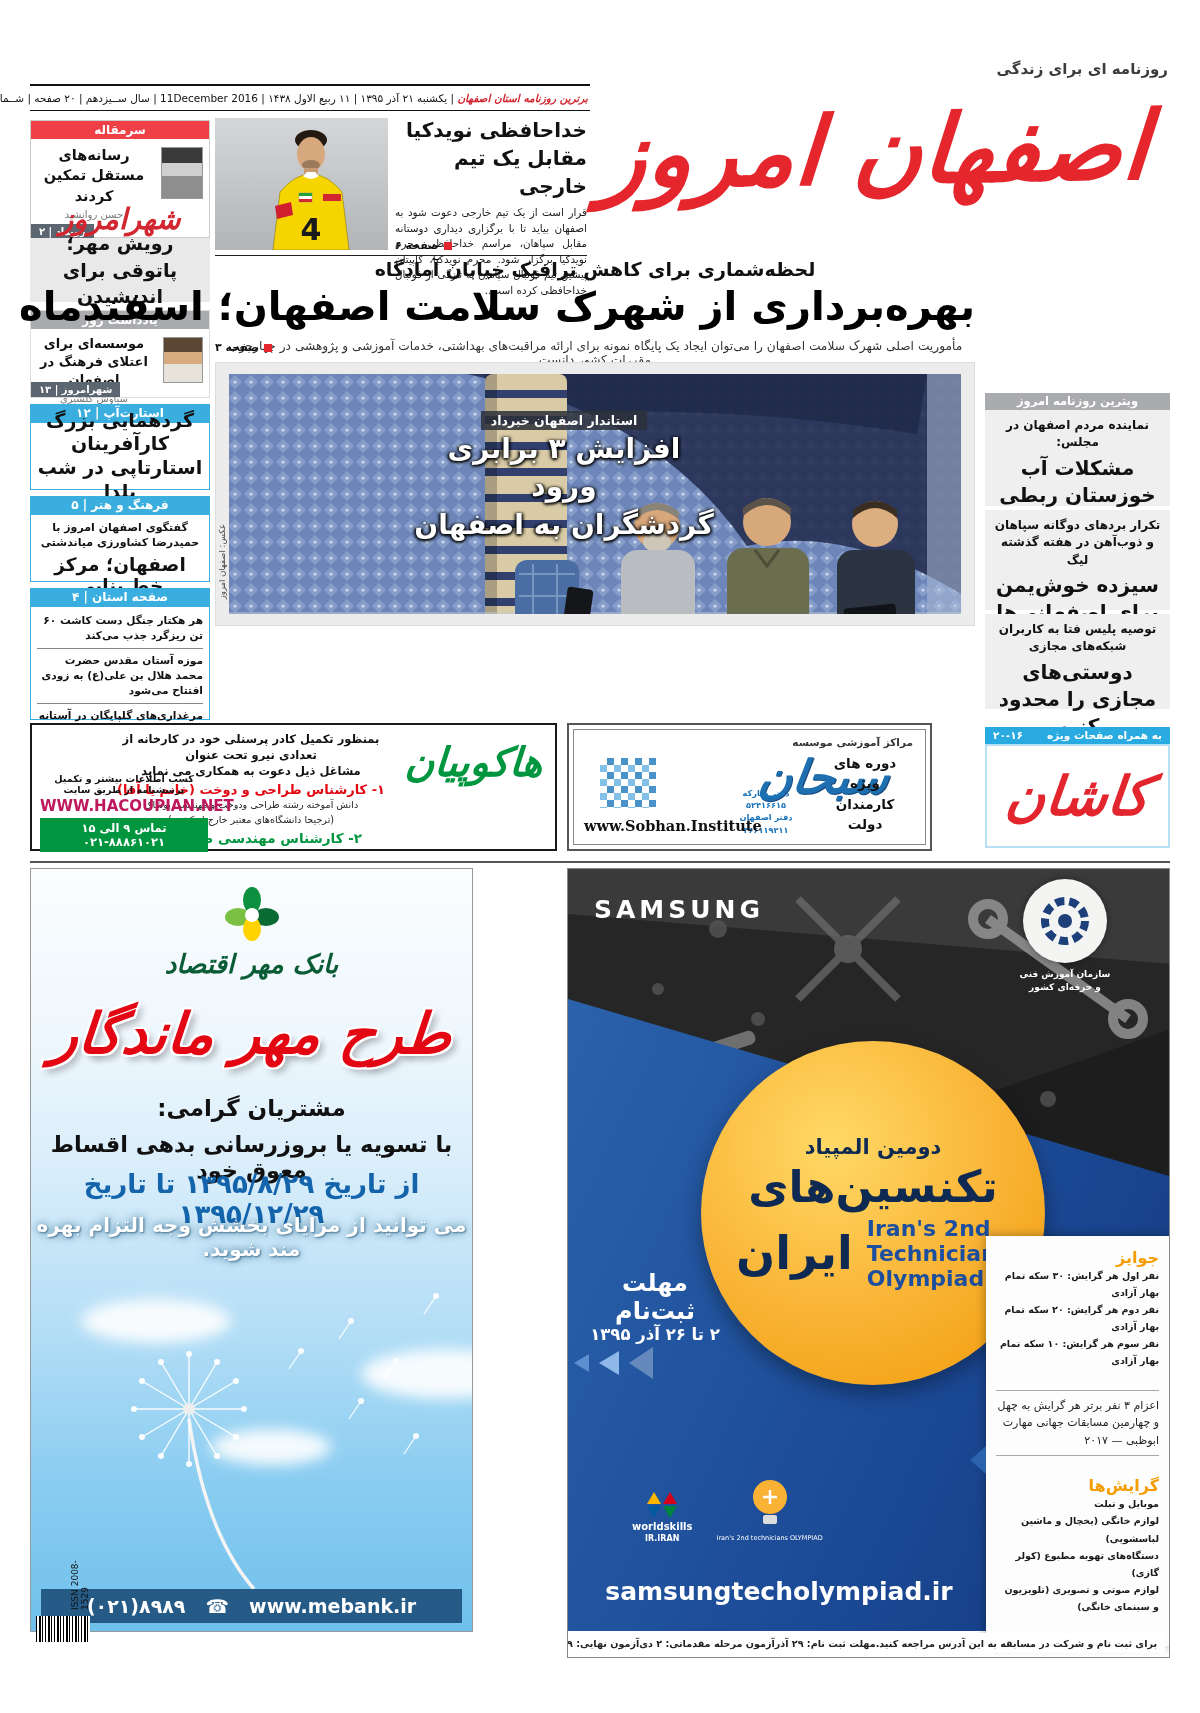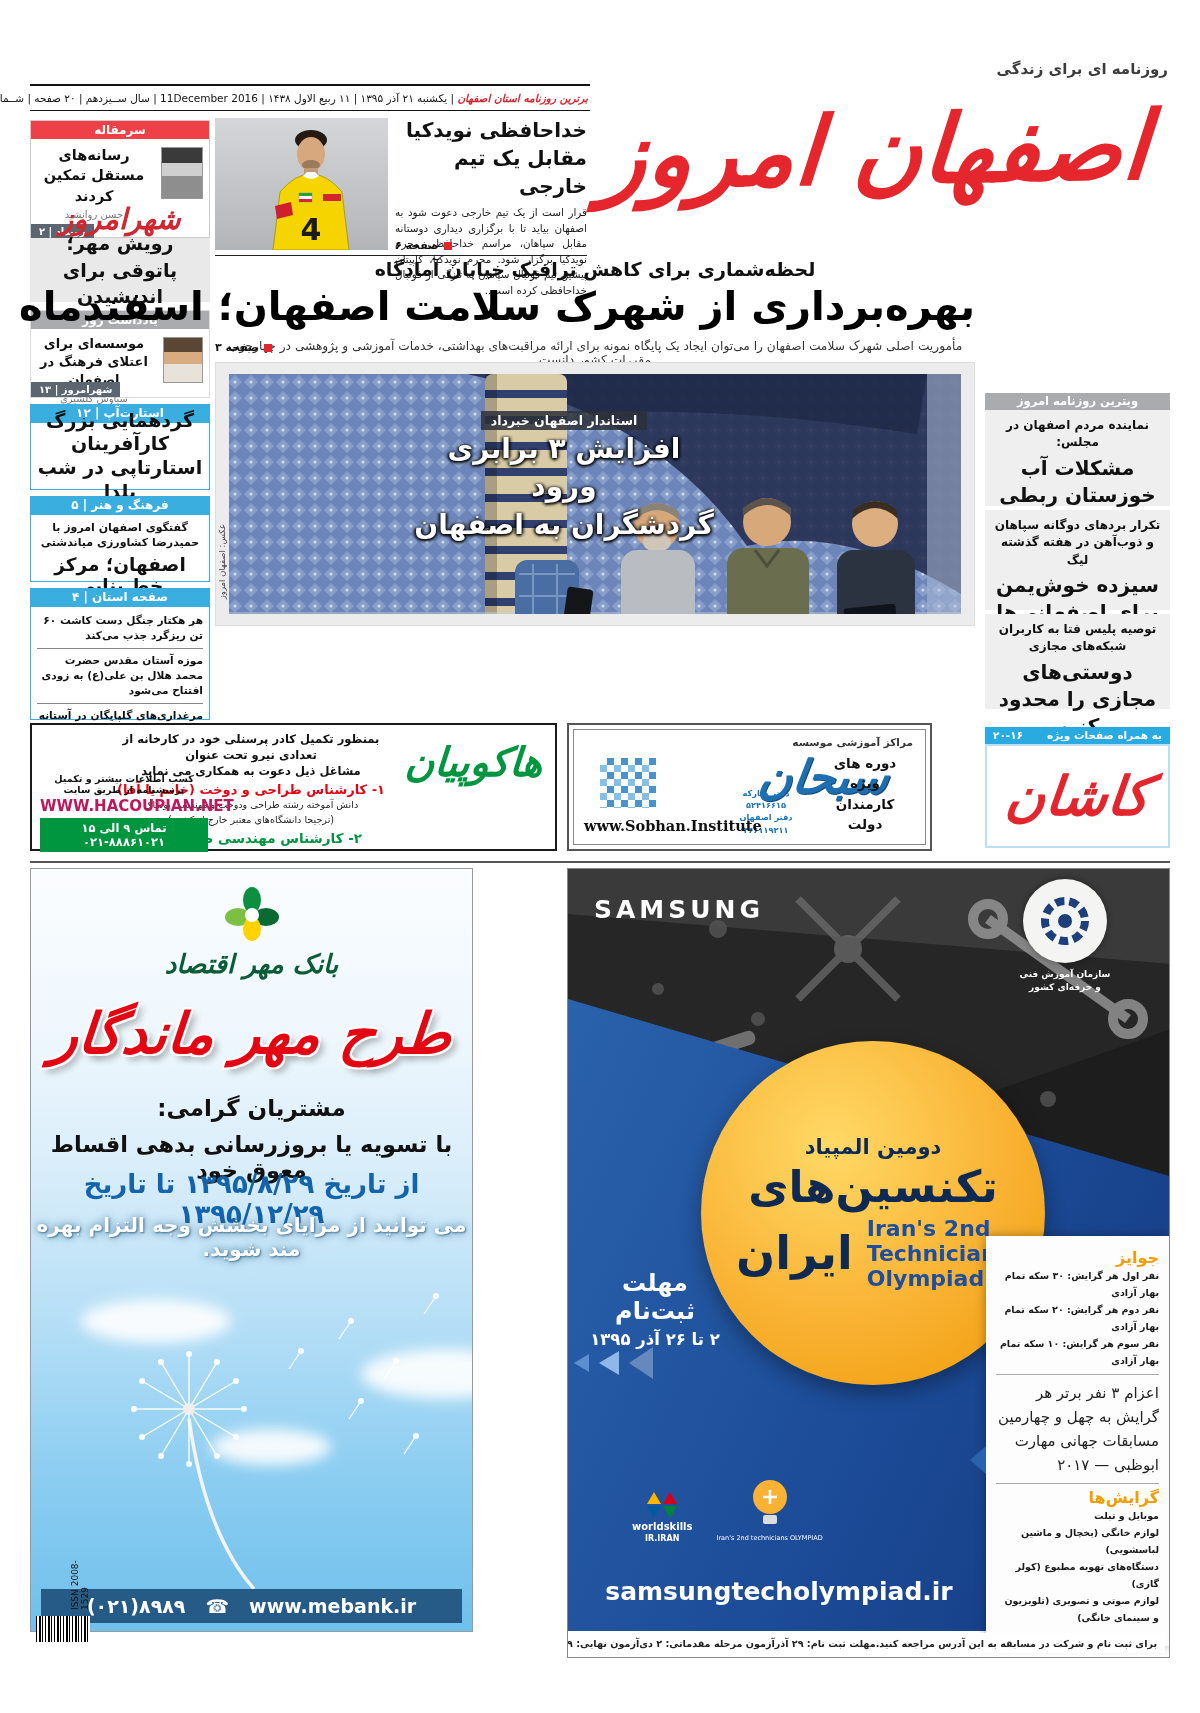--- a/index.html
+++ b/index.html
@@ -140,29 +140,29 @@
              background:radial-gradient(circle at 38% 30%,#ffd966 0%,#f9b233 55%,#ef9a05 100%);
              box-shadow:0 8px 20px rgba(0,0,0,.35);display:flex;flex-direction:column;
              align-items:center;justify-content:center;text-align:center}
   .smc-l1{font-size:21px;font-weight:bold;color:#0f2a52}
   .smc-l2{font-size:44px;font-weight:bold;color:#0f2a52;margin-top:2px}
   .smc-row{display:flex;align-items:center;gap:14px;margin-top:4px}
   .smc-en{direction:ltr;text-align:left;color:#1d4f9e;font-size:22px;font-weight:bold;line-height:1.15}
   .smc-iran{font-size:46px;font-weight:bold;color:#0f2a52}
   .sm-deadline{position:absolute;left:12px;top:400px;width:150px;text-align:center;color:#fff}
   .sm-dl1{font-size:24px;font-weight:bold}
-  .sm-dl2{font-size:16.5px;font-weight:bold;margin-top:5px}
+  .sm-dl2{font-size:16.5px;font-weight:bold;}
   .sm-tris{position:absolute;left:6px;top:478px;display:flex;gap:10px;align-items:center}
   .tri-l{width:0;height:0;border-top:16px solid transparent;border-bottom:16px solid transparent}
   .sm-panel{position:absolute;left:418px;top:367px;width:183px;height:410px;background:#fdfdfd;
             padding:12px 10px;box-shadow:0 0 10px rgba(0,0,0,.35);text-align:right}
   .sp-h{color:#f59c00;font-size:16px;font-weight:bold}
   .sp-item{font-size:9.5px;font-weight:bold;color:#1a1a1a;line-height:1.8}
-  .sp-note{font-size:15px;color:#222;border-top:1px solid #aaa;border-bottom:1px solid #aaa;
-           padding:6px 0;margin:4px 0;line-height:1.6}
+  .sp-note{font-size:11px;color:#222;border-top:1px solid #aaa;border-bottom:1px solid #aaa;
+           padding:6px 0;margin:20px 0;line-height:1.6}
   .sp-tri{position:absolute;left:-16px;top:210px;width:0;height:0;border-top:14px solid transparent;
           border-bottom:14px solid transparent;border-right:16px solid #2a62ab}
   .sm-logos{position:absolute;left:64px;top:606px;display:flex;gap:24px;align-items:flex-end}
   .logo-cap{color:#fff;font-size:6.5px;text-align:center;line-height:1.4;margin-top:3px}
   .ws-grid{display:grid;grid-template-columns:14px 14px;gap:2px;margin:0 auto;width:30px}
   .ws-t{width:0;height:0;border-left:7px solid transparent;border-right:7px solid transparent}
   .ws-text{color:#fff;font-size:10px;font-weight:bold;text-align:center;direction:ltr;margin-top:3px}
   .sm-site{position:absolute;left:16px;top:708px;width:390px;text-align:center;color:#fff;
            font-size:25px;font-weight:bold;direction:ltr}
   .sm-footer{position:absolute;left:4px;right:4px;bottom:4px;height:20px;background:#fff;

